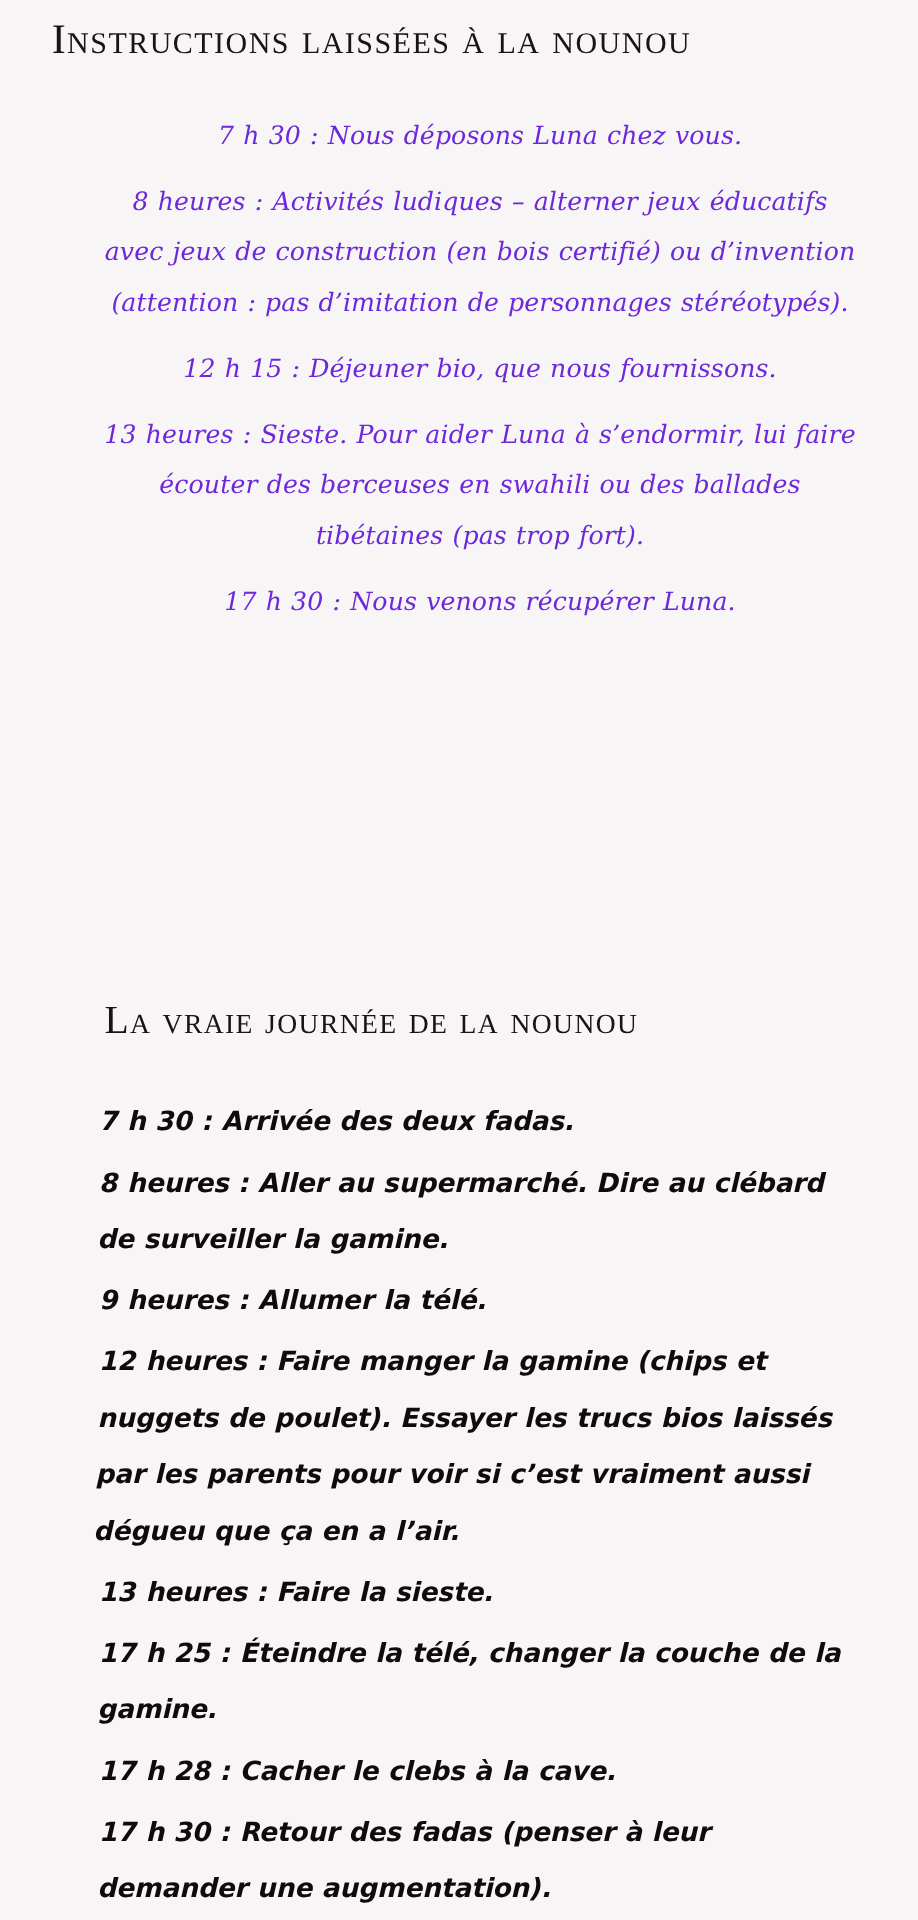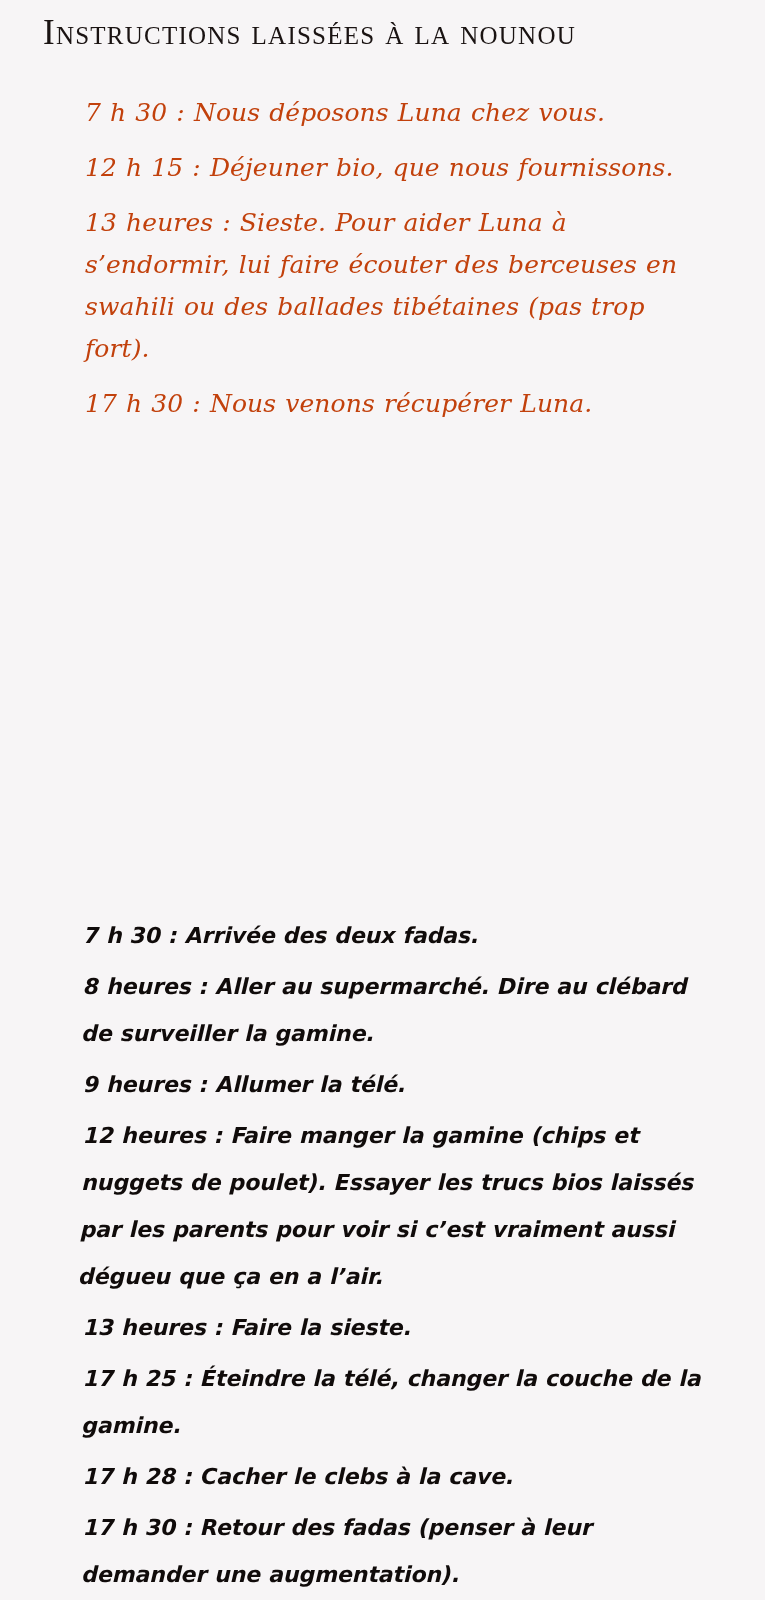--- a/index.html
+++ b/index.html
@@ -53,26 +53,26 @@
   
   .block-a {
     position: absolute;
     top: 92px;
     left: 85px;
     width: 630px;
   }
   .block-a .entry {
     font-family: "DejaVu Serif", "Liberation Serif", serif;
     font-style: italic;
-    font-size: 25px;
+    font-size: 21px;
     line-height: 42px;
     letter-spacing: 0.004em;
-    color: #c2410c;
+    color: #6d28d9;
     margin: 0 0 13px 0;
-    text-align: left;
+    text-align: center;
     word-spacing: 0.04em;
   }
 
   
   .block-b {
     position: absolute;
     top: 912px;
     left: 85px;
     width: 632px;
   }
@@ -93,25 +93,27 @@
 </style>
 </head>
 <body>
 
 <div class="page">
 
   <h1 class="section-title" id="title-1">Instructions laissées à la nounou</h1>
 
   <div class="block-a">
     <p class="entry">7 h 30 : Nous déposons Luna chez vous.</p>
+    <p class="entry">8 heures : Activités ludiques – alterner jeux éducatifs avec jeux de construction (en bois certifié) ou d’invention (attention : pas d’imitation de personnages stéréotypés).</p>
     <p class="entry">12 h 15 : Déjeuner bio, que nous fournissons.</p>
     <p class="entry">13 heures : Sieste. Pour aider Luna à s’endormir, lui faire écouter des berceuses en swahili ou des ballades tibétaines (pas trop fort).</p>
     <p class="entry">17 h 30 : Nous venons récupérer Luna.</p>
   </div>
 
+  <h1 class="section-title" id="title-2">La vraie journée de la nounou</h1>
 
   <div class="block-b">
     <p class="entry">7 h 30 : Arrivée des deux fadas.</p>
     <p class="entry">8 heures : Aller au supermarché. Dire au clébard de surveiller la gamine.</p>
     <p class="entry">9 heures : Allumer la télé.</p>
     <p class="entry">12 heures : Faire manger la gamine (chips et nuggets de poulet). Essayer les trucs bios laissés par les parents pour voir si c’est vraiment aussi dégueu que ça en a l’air.</p>
     <p class="entry">13 heures : Faire la sieste.</p>
     <p class="entry">17 h 25 : Éteindre la télé, changer la couche de la gamine.</p>
     <p class="entry">17 h 28 : Cacher le clebs à la cave.</p>
     <p class="entry">17 h 30 : Retour des fadas (penser à leur demander une augmentation).</p>

